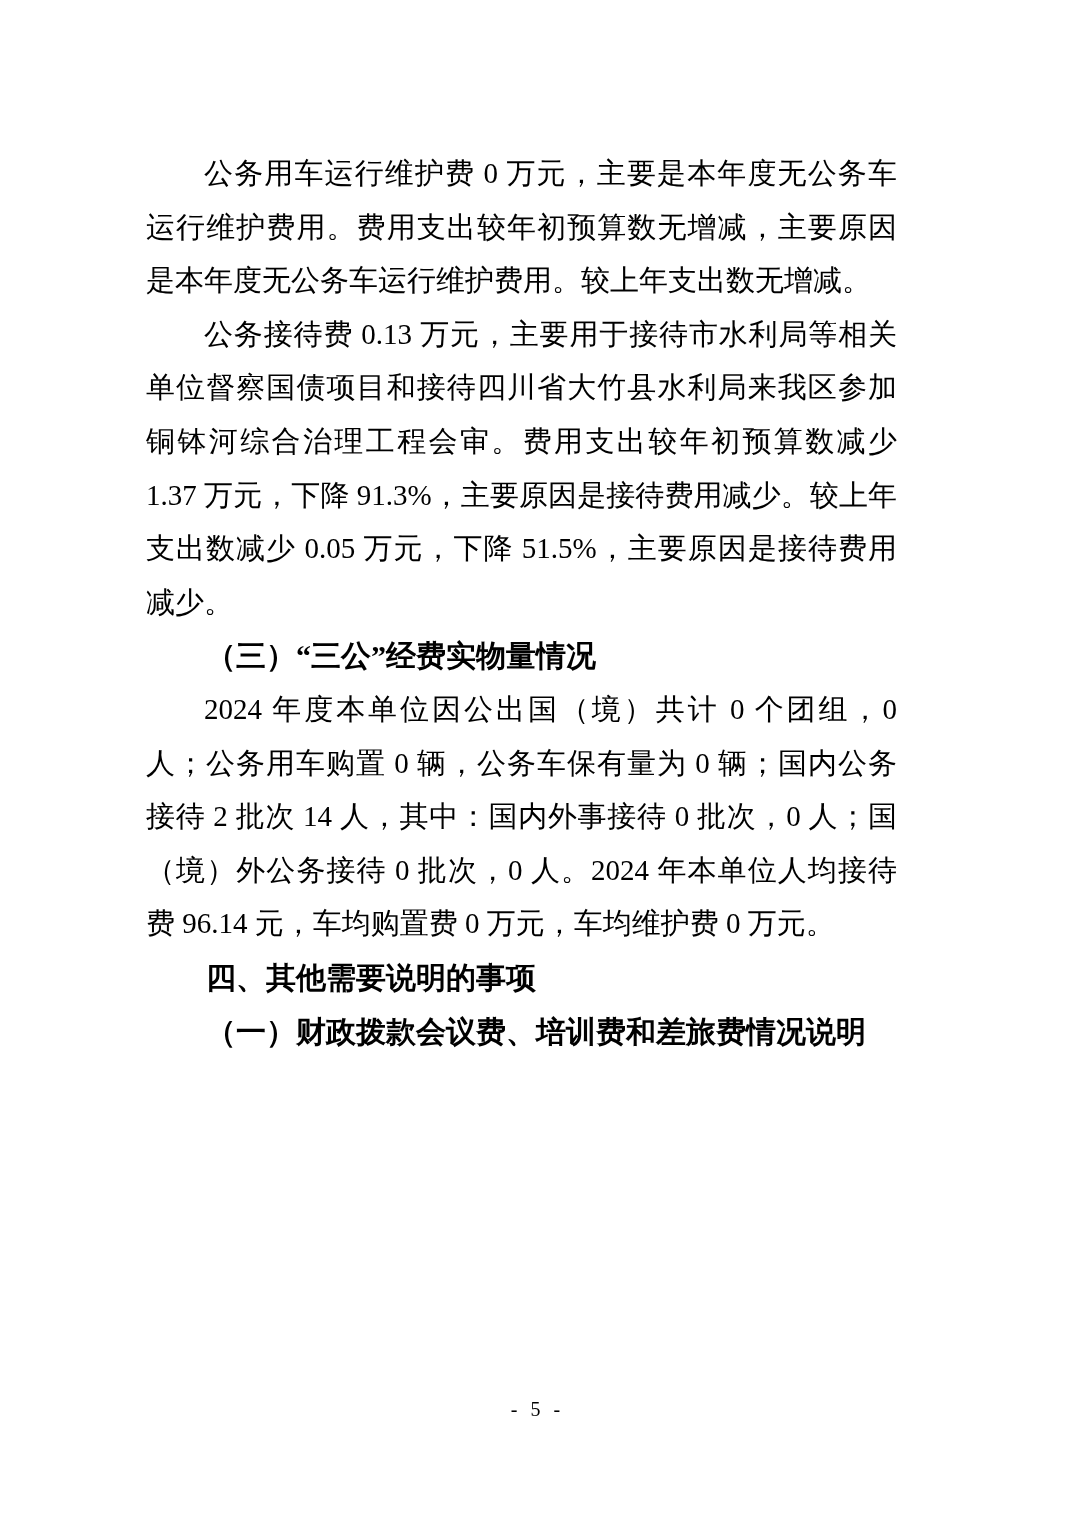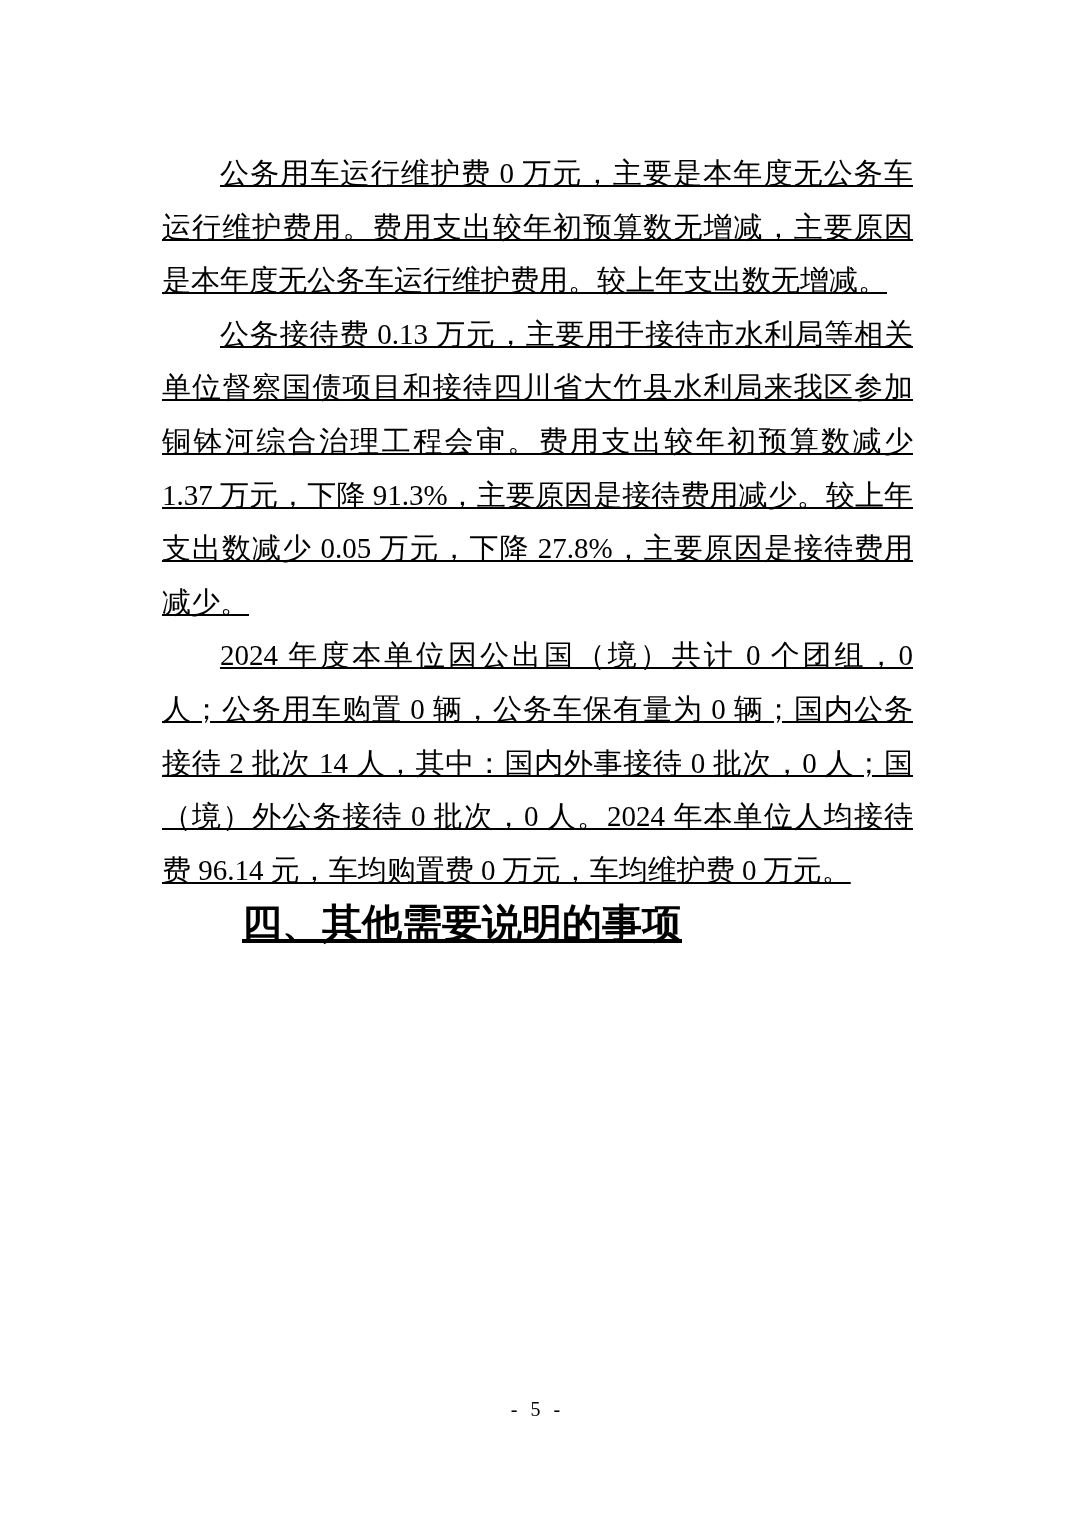--- a/index.html
+++ b/index.html
@@ -12,23 +12,22 @@
     width: 1075px;
     height: 1520px;
     background: #ffffff;
     overflow: hidden;
     font-family: "Liberation Serif", "DejaVu Serif", serif;
     color: #000000;
   }
   .content {
     position: absolute;
     top: 147px;
-    left: 162px;
+    left: 146px;
     width: 751px;
-    text-decoration: underline;
   }
   .body-para {
     margin: 0;
     font-size: 29px;
     line-height: 53.6px;
     text-indent: 2em;
     text-align: justify;
     text-justify: inter-ideograph;
     font-family: "Liberation Serif", "DejaVu Serif", serif;
     font-weight: 400;
@@ -38,21 +37,21 @@
     margin: 0;
     font-size: 30px;
     line-height: 53.6px;
     text-indent: 2em;
     font-weight: 700;
     font-family: "Liberation Serif", "DejaVu Serif", serif;
     color: #000000;
   }
   .heading-hei {
     margin: 0;
-    font-size: 40px;
+    font-size: 30px;
     line-height: 53.6px;
     text-indent: 2em;
     font-weight: 700;
     font-family: "Liberation Sans", "DejaVu Sans", sans-serif;
     color: #000000;
   }
   .footer {
     position: absolute;
     top: 1398px;
     left: 0;
@@ -63,19 +62,21 @@
     font-family: "Liberation Serif", "DejaVu Serif", serif;
     color: #000000;
   }
 </style>
 </head>
 <body>
 
 <div class="page">
   <div class="content">
     <p class="body-para">公务用车运行维护费 0 万元，主要是本年度无公务车运行维护费用。费用支出较年初预算数无增减，主要原因是本年度无公务车运行维护费用。较上年支出数无增减。</p>
-    <p class="body-para">公务接待费 0.13 万元，主要用于接待市水利局等相关单位督察国债项目和接待四川省大竹县水利局来我区参加铜钵河综合治理工程会审。费用支出较年初预算数减少 1.37 万元，下降 91.3%，主要原因是接待费用减少。较上年支出数减少 0.05 万元，下降 27.8%，主要原因是接待费用减少。</p>
+    <p class="body-para">公务接待费 0.13 万元，主要用于接待市水利局等相关单位督察国债项目和接待四川省大竹县水利局来我区参加铜钵河综合治理工程会审。费用支出较年初预算数减少 1.37 万元，下降 91.3%，主要原因是接待费用减少。较上年支出数减少 0.05 万元，下降 51.5%，主要原因是接待费用减少。</p>
+    <p class="heading-kai">（三）“三公”经费实物量情况</p>
     <p class="body-para">2024 年度本单位因公出国（境）共计 0 个团组，0 人；公务用车购置 0 辆，公务车保有量为 0 辆；国内公务接待 2 批次 14 人，其中：国内外事接待 0 批次，0 人；国（境）外公务接待 0 批次，0 人。2024 年本单位人均接待费 96.14 元，车均购置费 0 万元，车均维护费 0 万元。</p>
     <p class="heading-hei">四、其他需要说明的事项</p>
+    <p class="heading-kai">（一）财政拨款会议费、培训费和差旅费情况说明</p>
   </div>
 
   <div class="footer">- 5 -</div>
 </div>
 
 </body></html>

